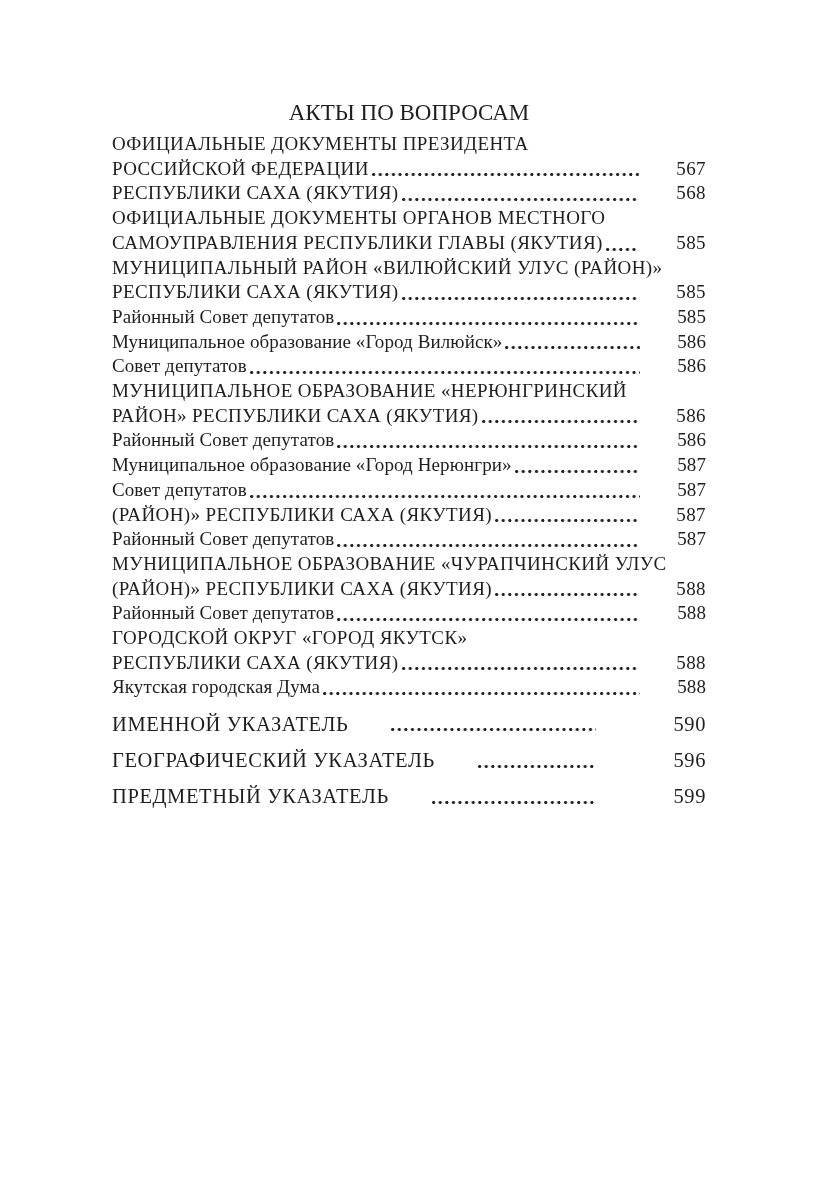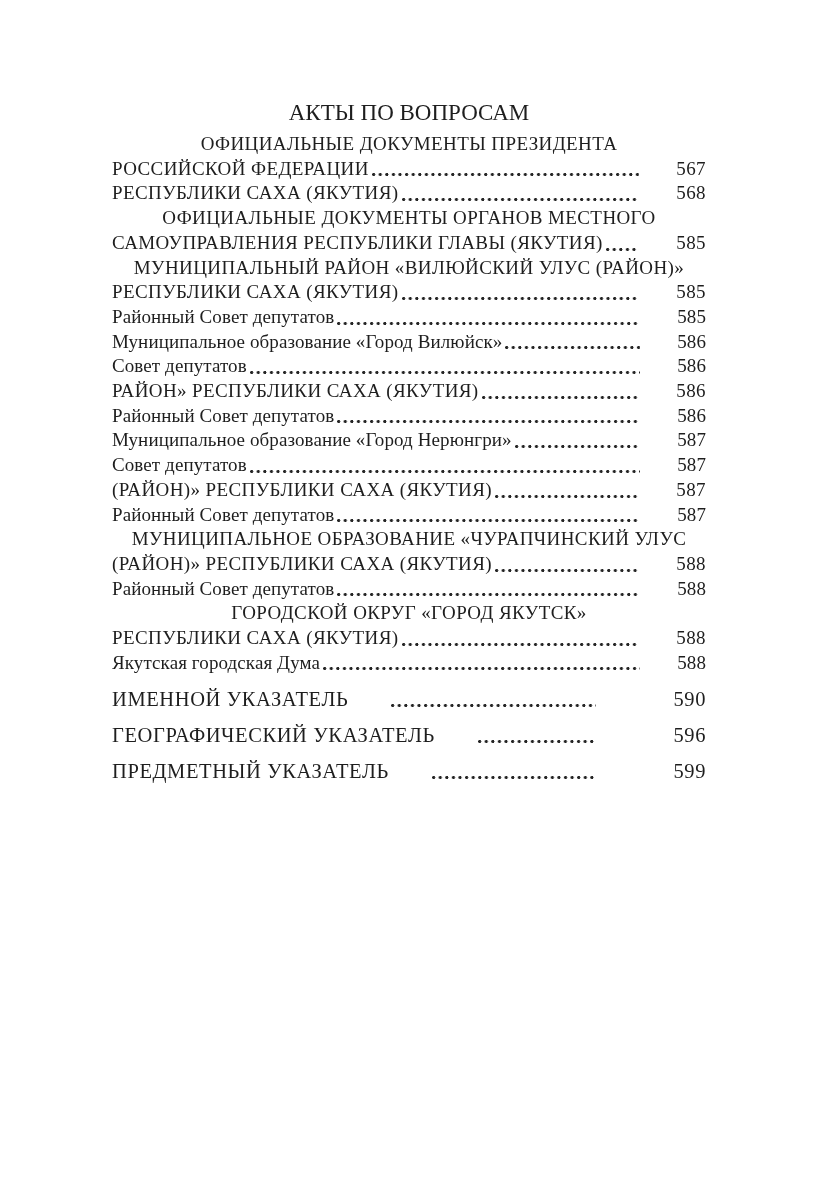--- a/index.html
+++ b/index.html
@@ -32,21 +32,20 @@
     white-space: nowrap;
   }
   .toc {
     margin-top: 0;
   }
   .row {
     display: flex;
     align-items: flex-end;
     line-height: 24.7px;
     font-size: 19px;
-    justify-content: center;
   }
   .row .text {
     white-space: nowrap;
     flex: 0 0 auto;
   }
   .row.caps {
     letter-spacing: 0.4px;
   }
   .row.sub {
     letter-spacing: 0.1px;
@@ -122,20 +121,24 @@
     <span class="text">Муниципальное образование «Город Вилюйск»</span>
     <span class="leader"></span>
     <span class="pagenum">586</span>
   </div>
       <div class="row sub">
     <span class="text">Совет депутатов</span>
     <span class="leader"></span>
     <span class="pagenum">586</span>
   </div>
       <div class="row caps">
+    <span class="text">МУНИЦИПАЛЬНОЕ ОБРАЗОВАНИЕ «НЕРЮНГРИНСКИЙ</span>
+
+  </div>
+      <div class="row caps">
     <span class="text">РАЙОН» РЕСПУБЛИКИ САХА (ЯКУТИЯ)</span>
     <span class="leader"></span>
     <span class="pagenum">586</span>
   </div>
       <div class="row sub">
     <span class="text">Районный Совет депутатов</span>
     <span class="leader"></span>
     <span class="pagenum">586</span>
   </div>
       <div class="row sub">

